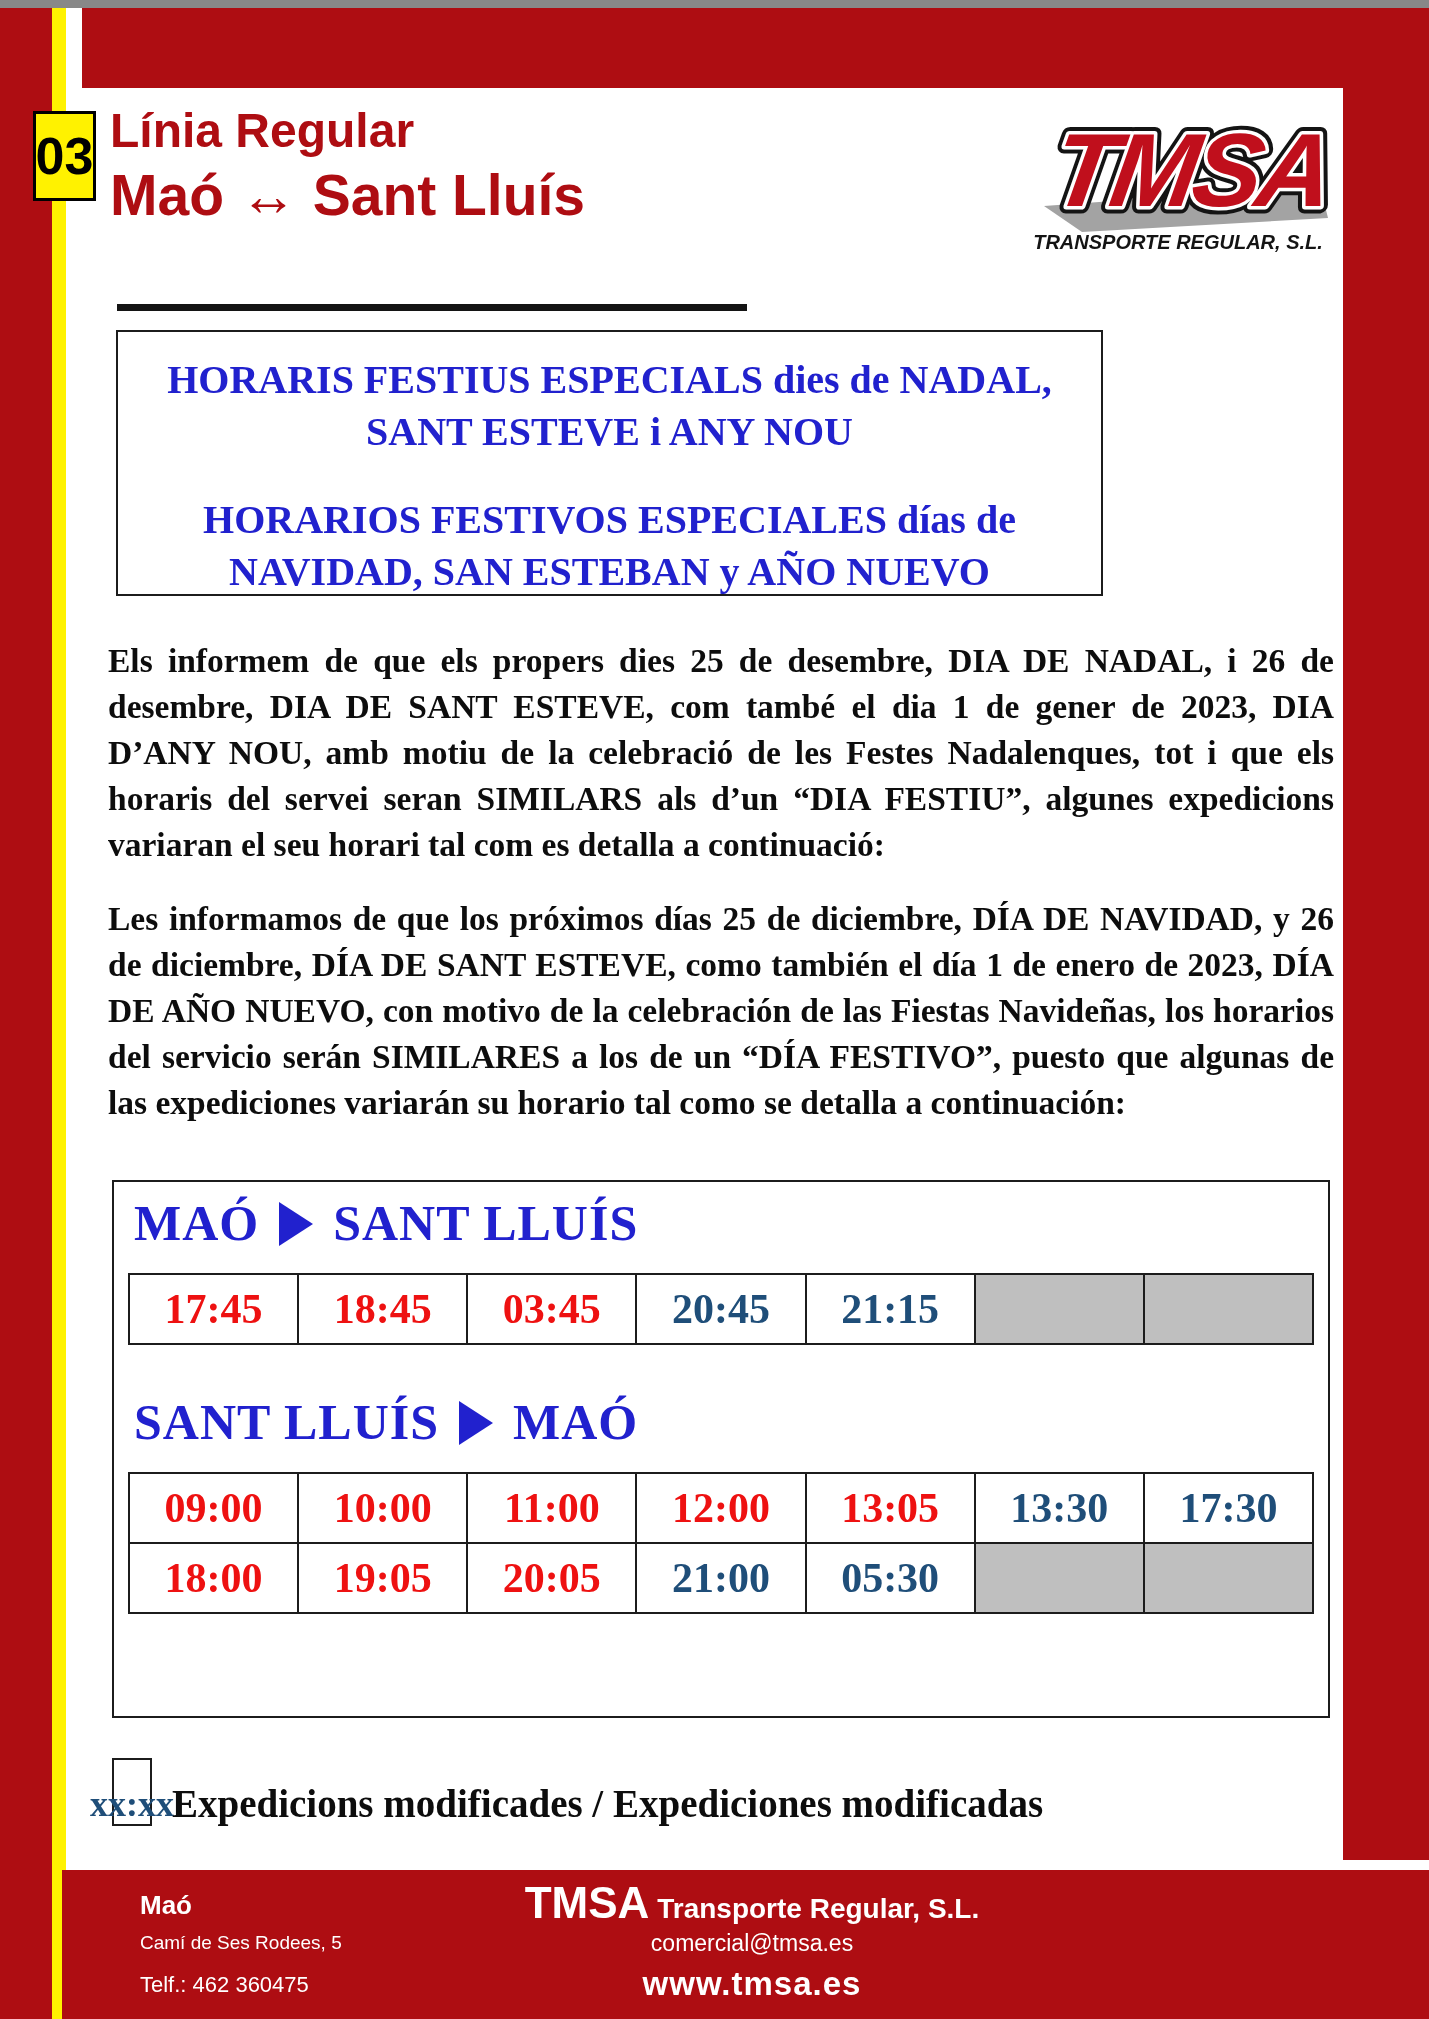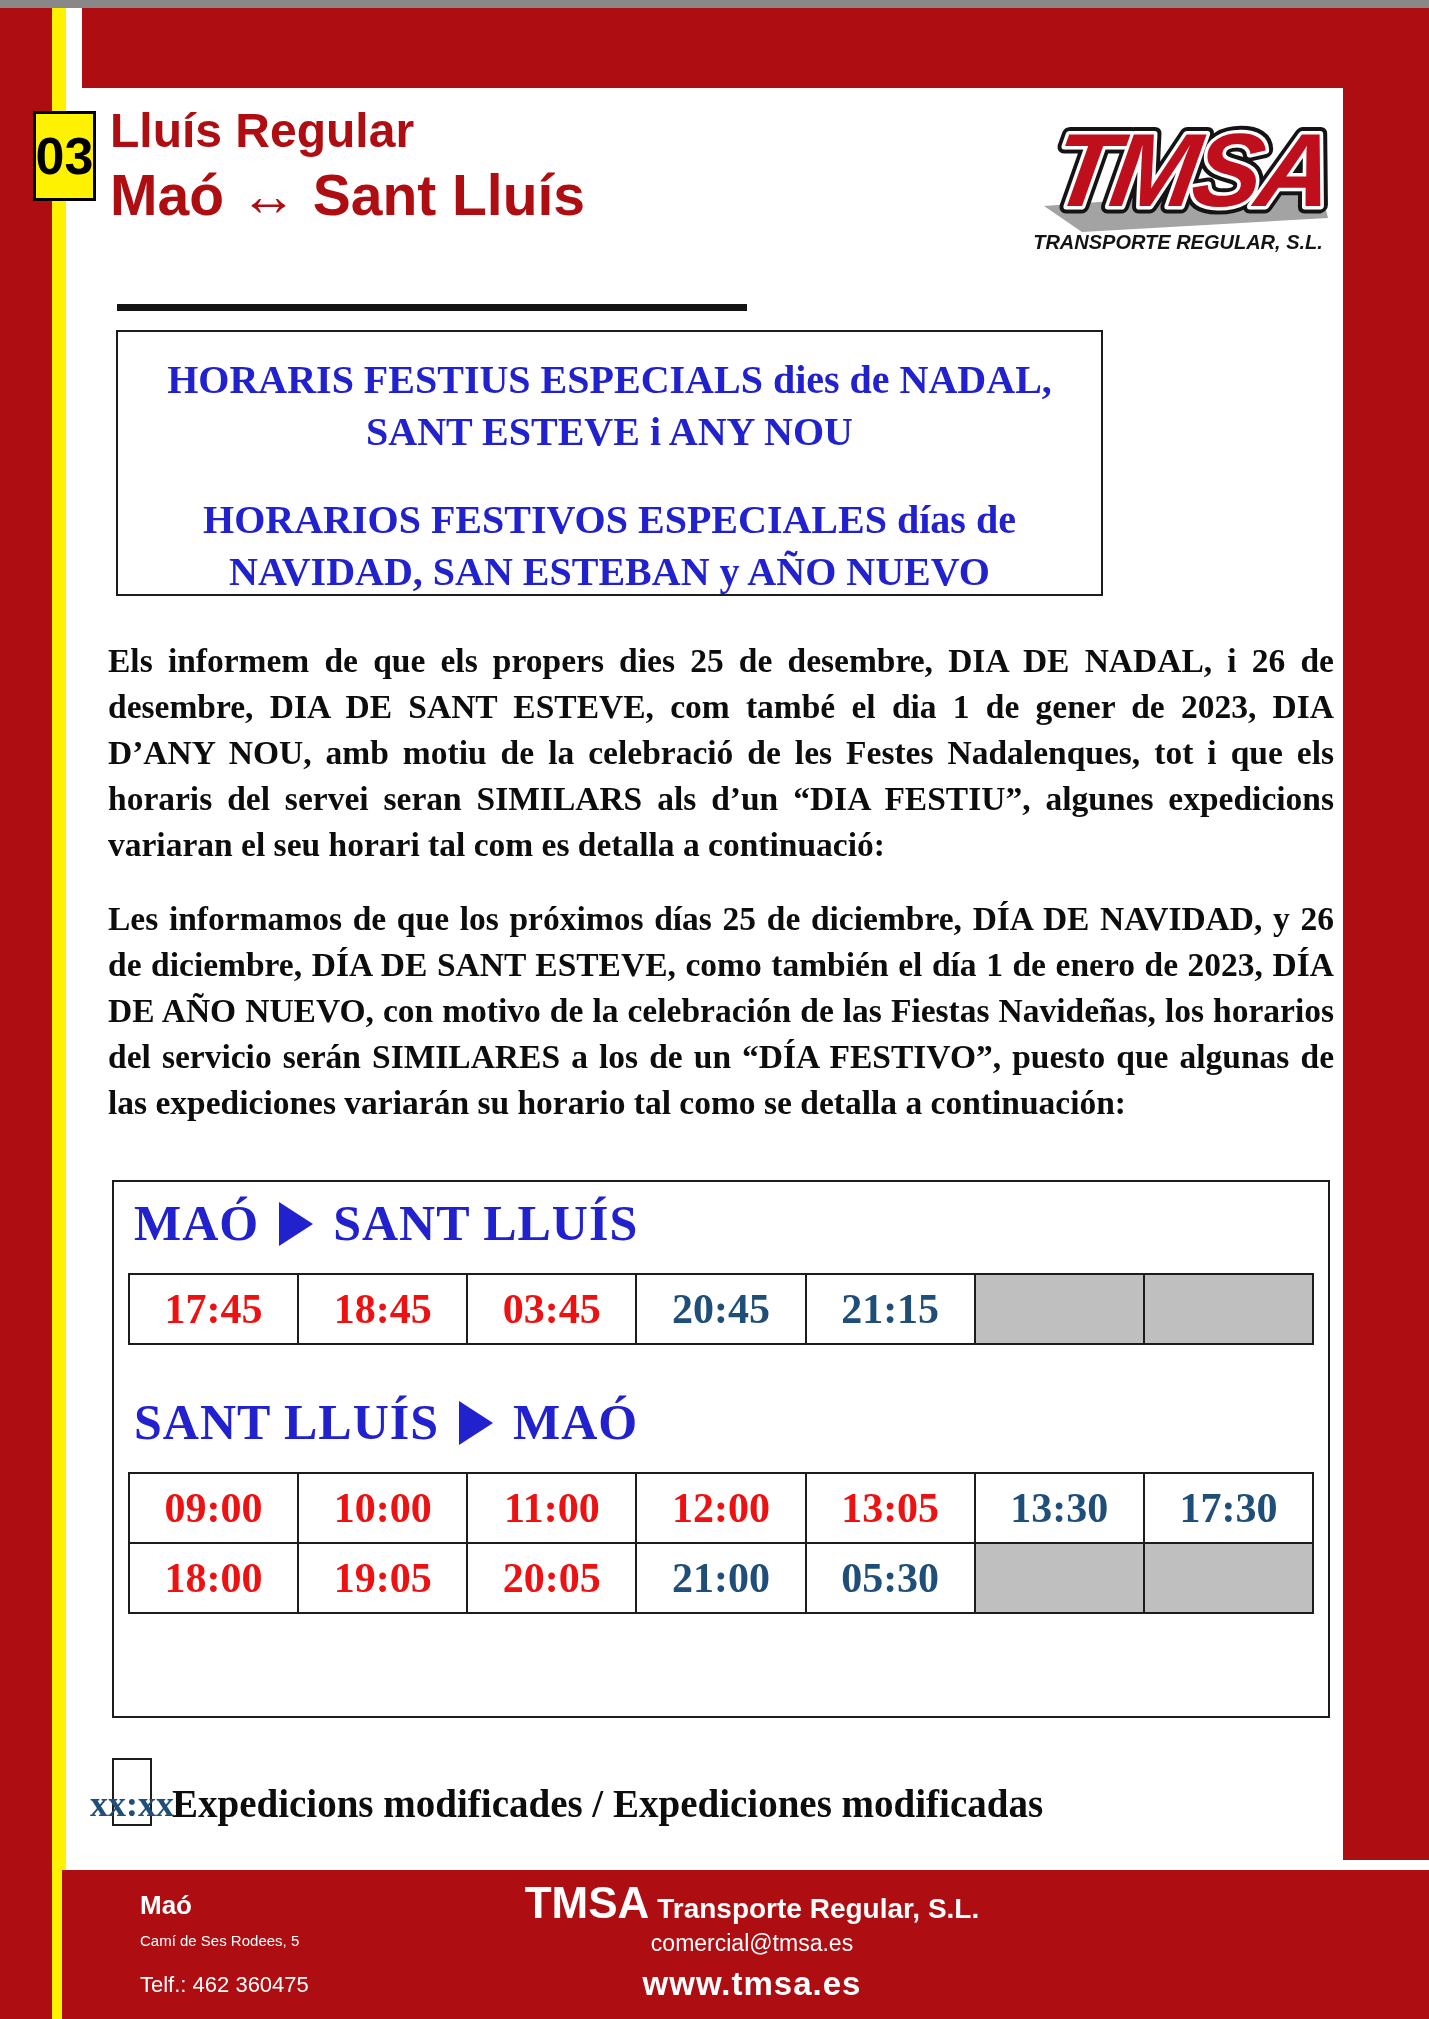--- a/index.html
+++ b/index.html
@@ -80,21 +80,21 @@
     font-family:"Liberation Serif","DejaVu Serif",serif;font-weight:bold;
     color:var(--tblue);font-size:36px;line-height:1.05;
   }
   .legend .legend-text{
     margin-left:20px;font-family:"Liberation Serif","DejaVu Serif",serif;
     font-weight:bold;color:#0d0d0d;font-size:39px;padding-bottom:0px;
   }
   
   .footer-band{color:#fff;}
   .f-office{position:absolute;left:78px;top:20px;font-size:26px;font-weight:bold;}
-  .f-address{position:absolute;left:78px;top:62px;font-size:15px;text-align:right;}
+  .f-address{position:absolute;left:78px;top:62px;font-size:19px;text-align:right;}
   .f-phone{position:absolute;left:78px;top:102px;font-size:22px;}
   .f-center{position:absolute;left:330px;top:8px;width:720px;text-align:center;}
   .f-brandline{font-size:28px;font-weight:bold;}
   .f-brandline .f-brand{font-size:44px;font-weight:bold;letter-spacing:0px;}
   .f-email{font-size:23px;margin-top:2px;}
   .f-web{font-size:33px;font-weight:bold;margin-top:8px;letter-spacing:1px;}
   :root{
     --red:#AE0D12;
     --yellow:#FFF200;
     --blue:#2121CE;
@@ -110,21 +110,21 @@
 
   <div class="stripe-red-left"></div>
   <div class="stripe-yellow"></div>
   <div class="top-band"></div>
   <div class="stripe-red-right"></div>
 
   <div class="line-badge">
     <span>03</span>
   </div>
   <div class="header-text">
-    <div class="line-label">Lluís Regular</div>
+    <div class="line-label">Línia Regular</div>
     <div class="route-title">Maó ↔ Sant Lluís</div>
   </div>
   <div class="title-underline"></div>
 
   <div class="logo">
     <svg width="320" height="170" viewBox="0 0 320 170">
       <polygon points="26,112 302,92 310,124 64,138" fill="#A3A3A3"></polygon>
       <g transform="skewX(-9)" font-family="'Liberation Sans','DejaVu Sans',sans-serif" font-weight="bold" font-style="italic" font-size="104" letter-spacing="-5">
         <text x="48" y="112" fill="none" stroke="#141414" stroke-width="15" stroke-linejoin="round">TMSA</text>
         <text x="48" y="112" fill="none" stroke="#ffffff" stroke-width="7" stroke-linejoin="round">TMSA</text>

